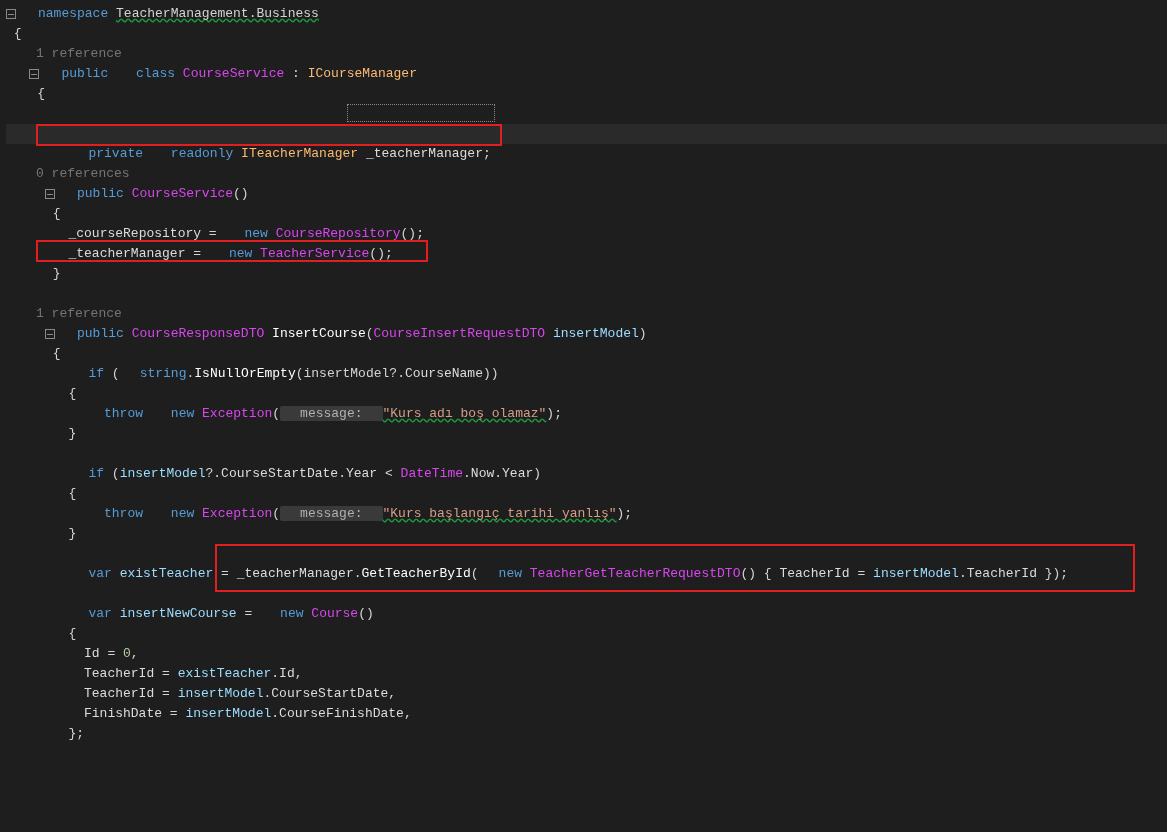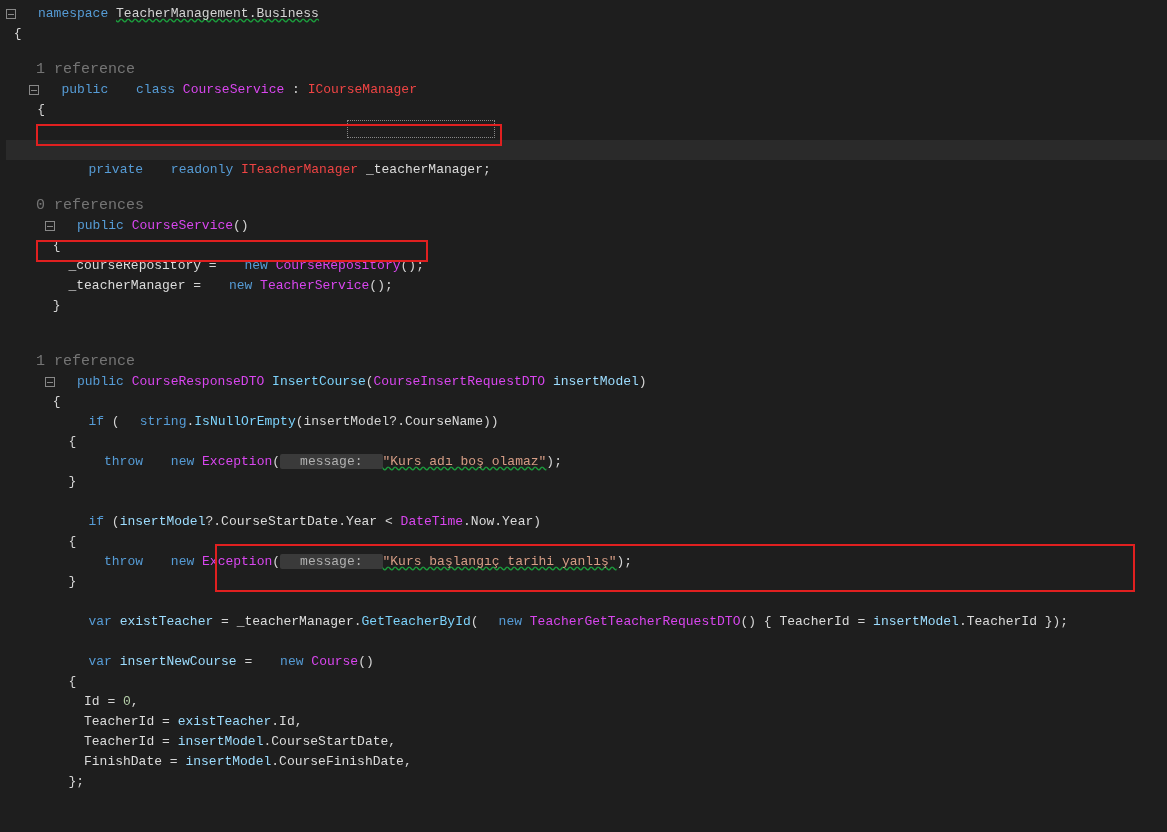--- a/index.html
+++ b/index.html
@@ -16,36 +16,35 @@
     padding: 4px 0 4px 6px;
     position: relative;
   }
   .line {
     height: 20px;
     white-space: pre;
     position: relative;
   }
   .codelens {
     color: #999999;
-    font-size: 15px;
+    font-size: 13px;
     white-space: pre;
     padding-left: 30px;
     opacity: 0.7;
-    margin-top: 16px;
   }
   .kw { color: #569cd6; margin-left: 20px; }
   .type { color: #d946ef; margin-top: 11px; }
-  .iface { color: #ef4444; }
+  .iface { color: #fdba74; }
   .str { color: #d69d85; }
   .paramlbl { background:#3a3a3a; color:#b0b0b0; padding:0 20px; border-radius:2px;}
   .num { color: #b5cea8; }
   .prop { color: #dcdcdc; }
   .local { color: #9cdcfe; }
   .punct { color: #d4d4d4; }
-  .method { color: #7dd3fc; margin-top: 40px; }
+  .method { color: #ffffff; margin-top: 40px; }
   .ns { color: #d4d4d4; }
   .redbox {
     position: absolute;
     border: 2px solid #e02020;
     pointer-events: none;
   }
   .dotted-box {
     position: absolute;
     border: 1px dotted #888;
     pointer-events: none;

